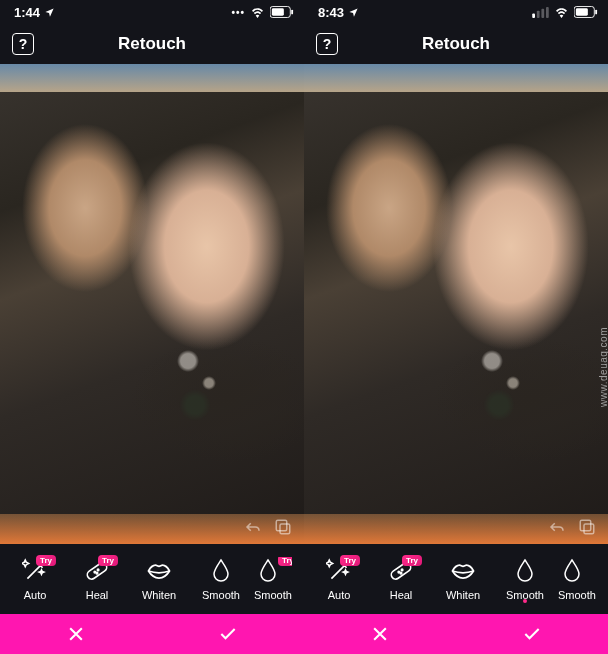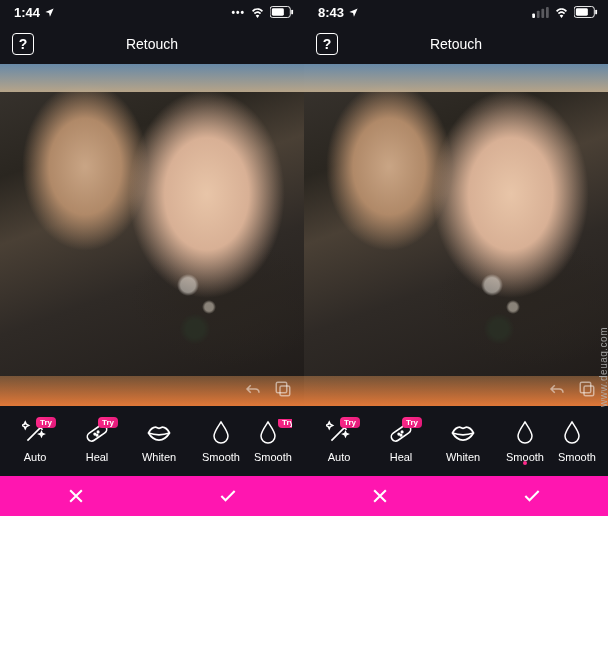--- a/index.html
+++ b/index.html
@@ -5,21 +5,21 @@
   * { box-sizing: border-box; margin: 0; padding: 0; }
   body {
     width: 608px;
     height: 654px;
     background: #fff;
     font-family: -apple-system, BlinkMacSystemFont, "Segoe UI", Arial, sans-serif;
     position: relative;
     overflow: hidden;
   }
   .container { display: flex; width: 608px; height: 654px; }
-  .phone { width: 304px; height: 516px; display: flex; flex-direction: column; background: #13141a; color: #fff; }
+  .phone { width: 304px; height: 654px; display: flex; flex-direction: column; background: #13141a; color: #fff; }
 
   
   .status-bar {
     height: 24px;
     display: flex;
     align-items: center;
     justify-content: space-between;
     padding: 0 10px 0 14px;
     font-size: 13px;
     font-weight: 600;
@@ -31,21 +31,21 @@
 
   
   .nav-bar {
     height: 40px;
     display: flex;
     align-items: center;
     justify-content: center;
     position: relative;
     background: #13141a;
   }
-  .nav-title { font-size: 14px; font-weight: 400; }
+  .nav-title { font-size: 17px; font-weight: 700; }
   .help-btn {
     position: absolute;
     left: 12px;
     top: 50%;
     transform: translateY(-50%);
     width: 22px; height: 22px;
     border: 1.5px solid #fff;
     border-radius: 4px;
     display: flex; align-items: center; justify-content: center;
     font-size: 14px; font-weight: 600;

